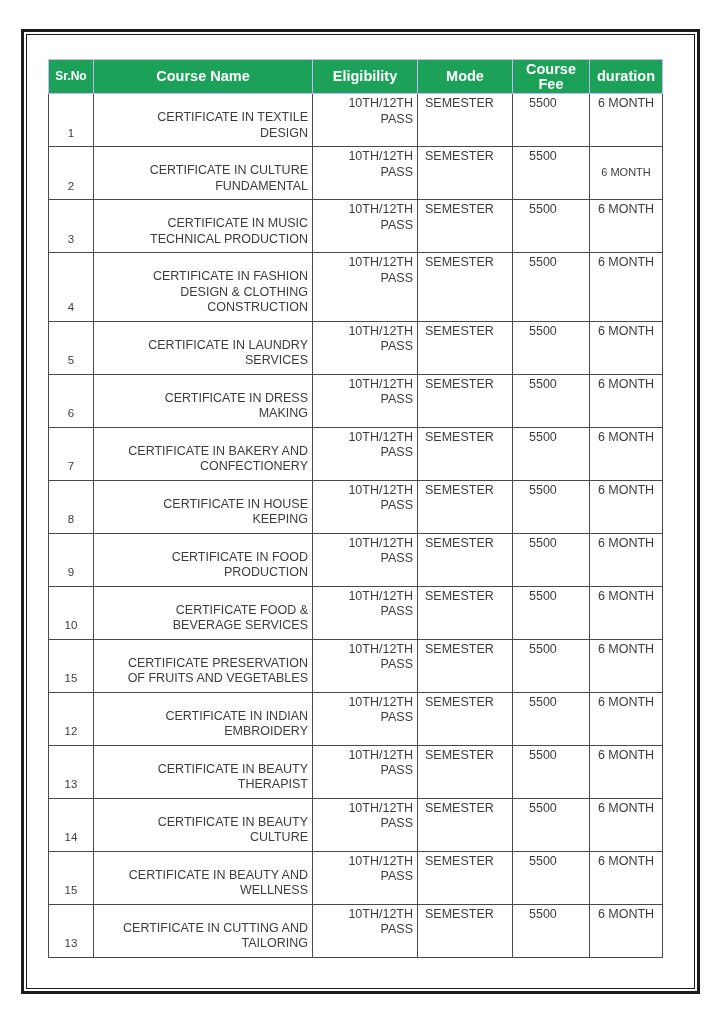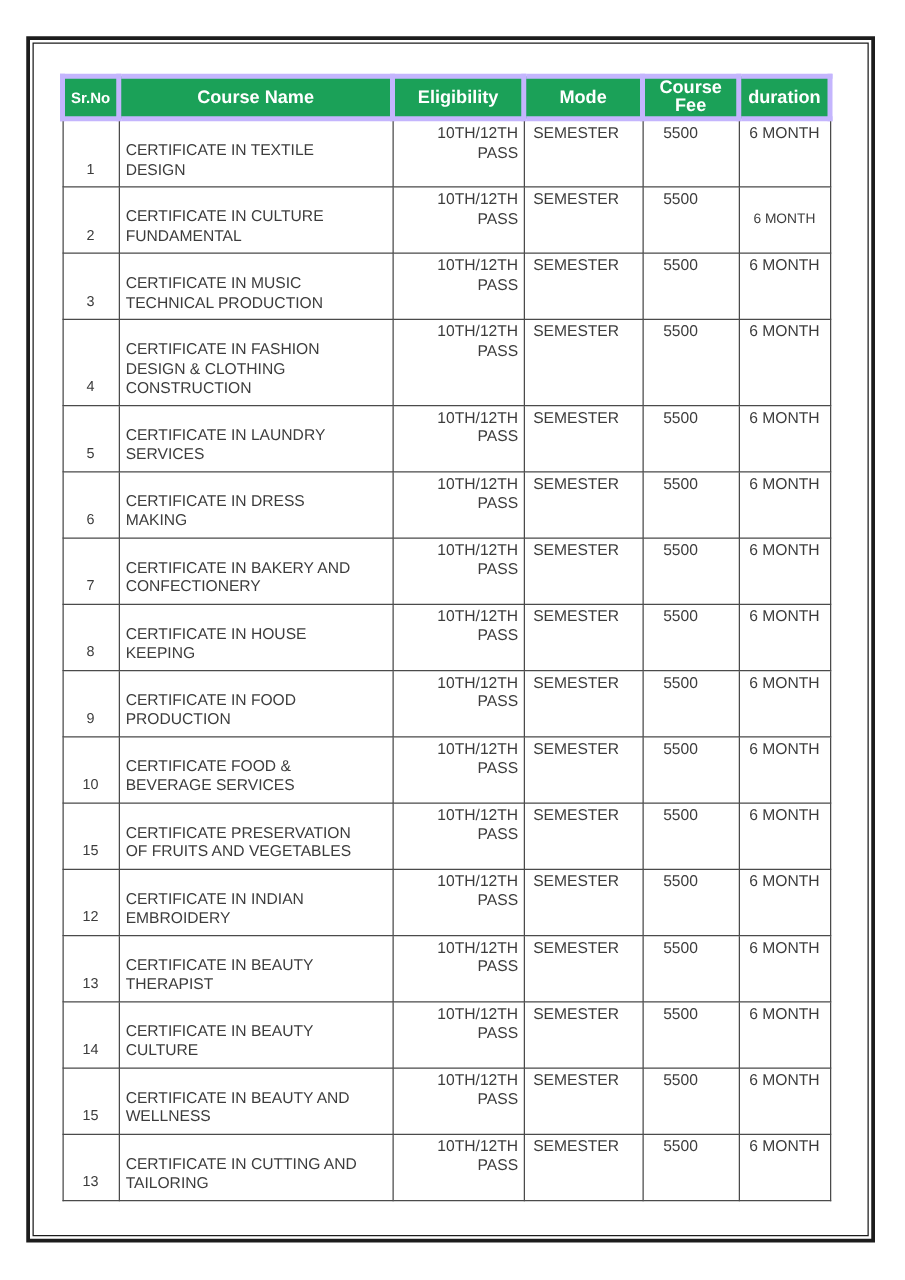--- a/index.html
+++ b/index.html
@@ -48,21 +48,21 @@
   col.c-fee   { width: 77px; }
   col.c-dur   { width: 73px; }
 
   th {
     background: #1ba158;
     color: #ffffff;
     font-weight: bold;
     font-size: 14.5px;
     line-height: 15px;
     height: 34px;
-    border: 4px solid #c4b5fd;
+    border: 1px solid #c4b5fd;
     vertical-align: middle;
     text-align: center;
     padding: 0;
     white-space: pre-line;
   }
   th.th-sr { font-size: 12px; }
 
   td {
     border: 1px solid #4a4a4a;
     font-size: 12.5px;
@@ -73,21 +73,21 @@
   tbody tr.tall { height: 64px; }
 
   td.td-sr {
     text-align: center;
     vertical-align: bottom;
     padding: 0 0 5px 0;
     font-size: 11.5px;
   }
   td.td-course {
     vertical-align: bottom;
-    text-align: left;
+    text-align: right;
     padding: 16px 4px 5px 5px;
     white-space: pre-line;
   }
   td.td-elig {
     vertical-align: top;
     text-align: right;
     padding: 2px 4px 0 6px;
     white-space: pre-line;
   }
   td.td-mode {

